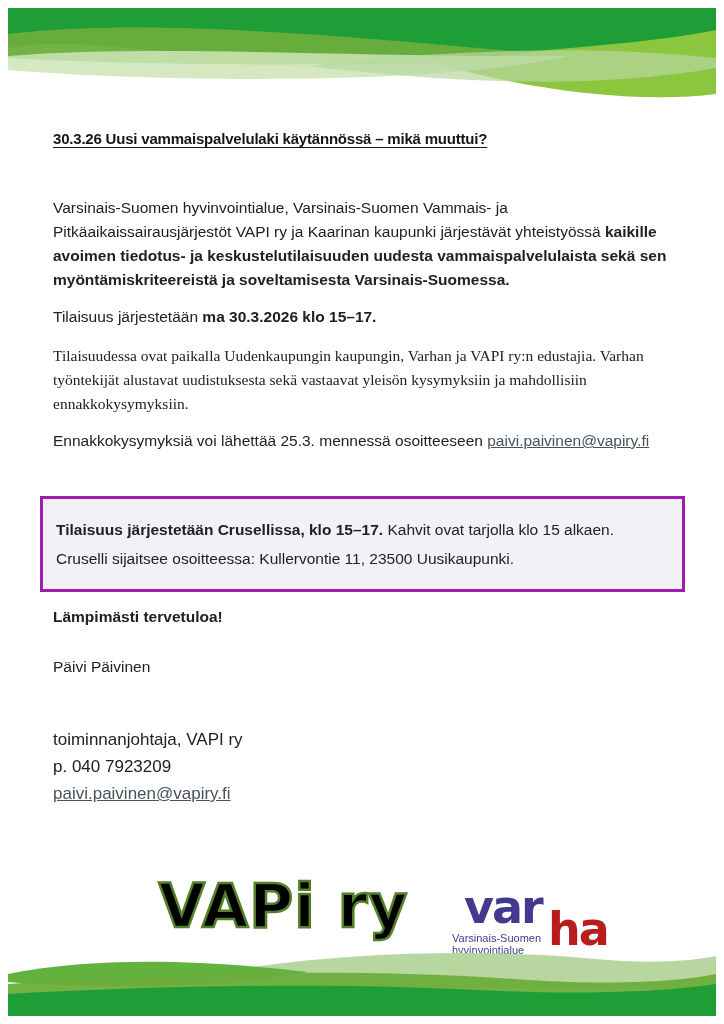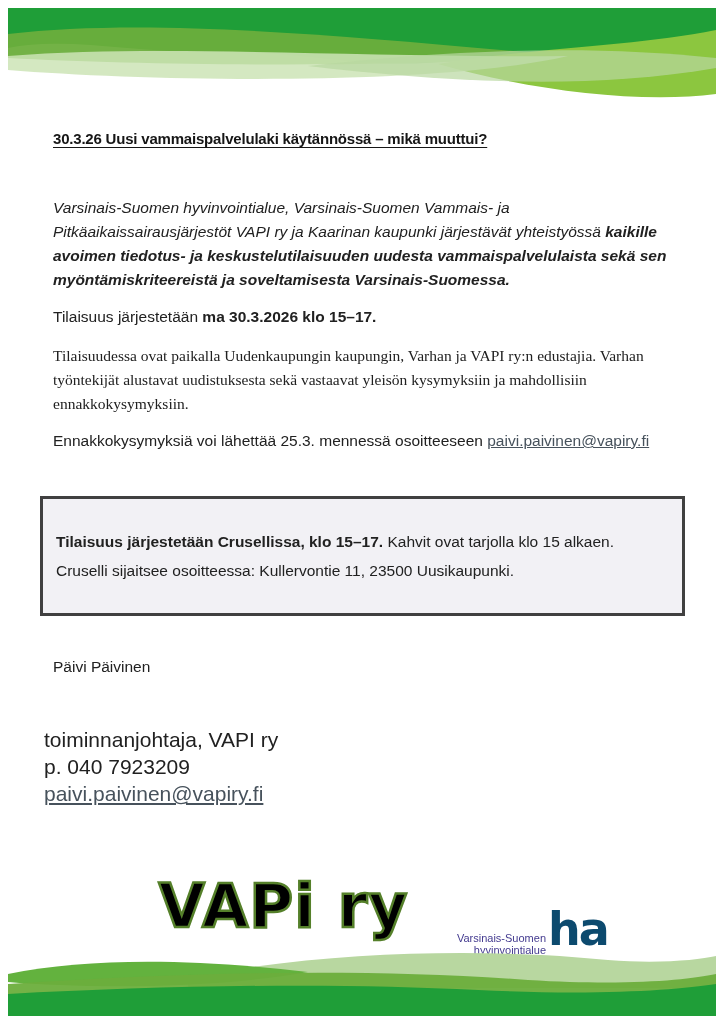--- a/index.html
+++ b/index.html
@@ -11,56 +11,56 @@
   .wave-top { position:absolute; top:8px; left:8px; width:708px; height:100px; }
   .wave-bottom { position:absolute; bottom:8px; left:8px; width:708px; height:72px; }
 
   .title {
     position:absolute; left:53px; top:130px; width:625px; margin:0;
     font-size:15px; font-weight:bold; color:#161616;
     text-decoration:underline; text-underline-offset:3px;
     letter-spacing:-0.2px;
   }
   .para { position:absolute; left:53px; width:620px; margin:0; font-size:15.5px; line-height:24px; }
-  .p1 { top:196px;font-style:italic; }
+  .p1 { top:196px; }
   .p2 { top:305px; }
   .p3 { top:344px;font-family:Liberation Serif, serif; }
   .p4 { top:429px; }
   .para b, .info-box b, .greeting { font-weight:bold; }
 
   .email-link { color:#47525c; text-decoration:underline; cursor:pointer;margin-top:46px; }
 
   .info-box {
     position:absolute; left:40px; top:496px; width:645px; box-sizing:border-box;
-    border:3px solid #404040; background:#f2f1f5;
-    padding:28px 13px; font-size:15.5px; line-height:29px;
+    border:3px solid #a21caf; background:#f2f1f5;
+    padding:16px 13px; font-size:15.5px; line-height:29px;
   }
 
   .greeting { position:absolute; left:53px; top:608px; margin:0; font-size:15.5px; }
 
   .contact-a { position:absolute; left:53px; top:653px; font-size:15.5px; line-height:27px; }
-  .contact-b { position:absolute; left:44px; top:726px; font-size:21px; line-height:27px; }
+  .contact-b { position:absolute; left:53px; top:726px; font-size:17px; line-height:27px; }
 
   .vapi-logo { position:absolute; left:136px; top:870px; width:295px; text-align:center; }
   .vapi-text {
     font-family:"DejaVu Sans", sans-serif; font-weight:bold; font-size:60px; line-height:1.2;
     color:#000000; -webkit-text-stroke:2.5px #55802a; letter-spacing:1px;
   }
   .varha-logo { position:absolute; left:452px; top:888px; width:195px; height:75px; }
   .varha-var {
     position:absolute; left:12px; top:-8px; font-size:46px; font-weight:bold;
     color:#433a8f; letter-spacing:-2px; font-family:"DejaVu Sans", sans-serif;
   }
   .varha-ha {
     position:absolute; left:96px; top:14px; font-size:46px; font-weight:bold;
-    color:#0c4a6e; letter-spacing:-2px; font-family:"DejaVu Sans", sans-serif;
+    color:#b91c1c; letter-spacing:-2px; font-family:"DejaVu Sans", sans-serif;
   }
   .varha-sub {
     position:absolute; left:0; top:44px; width:94px;
-    font-size:11px; line-height:12px; color:#433a8f; text-align:right;
+    font-size:11px; line-height:12px; color:#433a8f; text-align:left;
   }
 </style>
 </head>
 <body>
 
 <div class="page">
 
   <svg class="wave-top" viewBox="0 0 708 100" preserveAspectRatio="none" aria-hidden="true">
     <path d="M0,0 H708 V30 C620,46 540,40 450,52 C360,64 300,42 210,44 C130,46 60,28 0,40 Z" fill="#1f9e38"></path>
     <path d="M0,26 C140,10 320,26 560,48 C400,60 150,58 0,50 Z" fill-opacity="0.95" fill="#6cae3c"></path>
@@ -74,36 +74,38 @@
   <p class="para p1"><span>Varsinais-Suomen hyvinvointialue, Varsinais-Suomen Vammais- ja Pitkäaikaissairausjärjestöt VAPI ry ja Kaarinan kaupunki järjestävät yhteistyössä </span><b>kaikille avoimen tiedotus- ja keskustelutilaisuuden uudesta vammaispalvelulaista sekä sen myöntämiskriteereistä ja soveltamisesta Varsinais-Suomessa.</b></p>
 
   <p class="para p2"><span>Tilaisuus järjestetään </span><b>ma 30.3.2026 klo 15–17.</b></p>
 
   <p class="para p3">Tilaisuudessa ovat paikalla Uudenkaupungin kaupungin, Varhan ja VAPI ry:n edustajia. Varhan työntekijät alustavat uudistuksesta sekä vastaavat yleisön kysymyksiin ja mahdollisiin ennakkokysymyksiin.</p>
 
   <p class="para p4"><span>Ennakkokysymyksiä voi lähettää 25.3. mennessä osoitteeseen </span><a class="email-link">paivi.paivinen@vapiry.fi</a></p>
 
   <div class="info-box"><b>Tilaisuus järjestetään Crusellissa, klo 15–17.</b><span> Kahvit ovat tarjolla klo 15 alkaen. Cruselli sijaitsee osoitteessa: Kullervontie 11, 23500 Uusikaupunki.</span></div>
 
+  <p class="greeting">Lämpimästi tervetuloa!</p>
 
   <div class="contact-a">
     <div>Päivi Päivinen</div>
   </div>
 
   <div class="contact-b">
     <div>toiminnanjohtaja, VAPI ry</div>
     <div>p. 040 7923209</div>
     <div><a class="email-link">paivi.paivinen@vapiry.fi</a></div>
   </div>
 
   <div class="vapi-logo">
     <span class="vapi-text">VAPi ry</span>
   </div>
 
   <div class="varha-logo">
+    <span class="varha-var">var</span>
     <span class="varha-ha">ha</span>
     <div class="varha-sub">
       <div>Varsinais-Suomen</div>
       <div>hyvinvointialue</div>
     </div>
   </div>
 
   <svg class="wave-bottom" viewBox="0 0 708 72" preserveAspectRatio="none" aria-hidden="true">
     <path d="M180,34 C320,6 480,4 600,16 C650,20 690,16 708,12 V44 H180 Z" fill="#b8d7a0"></path>
     <path d="M0,30 C80,14 180,14 300,28 C200,46 70,44 0,38 Z" fill="#63b23e"></path>

